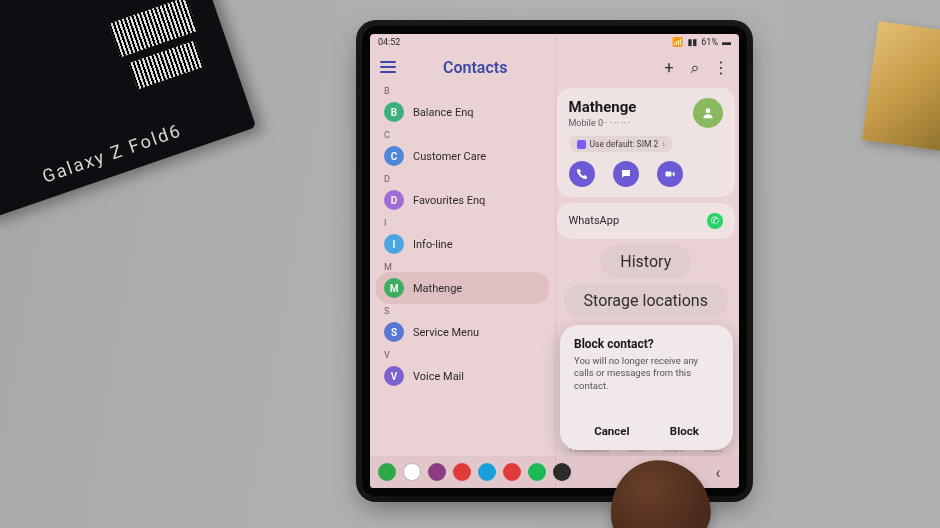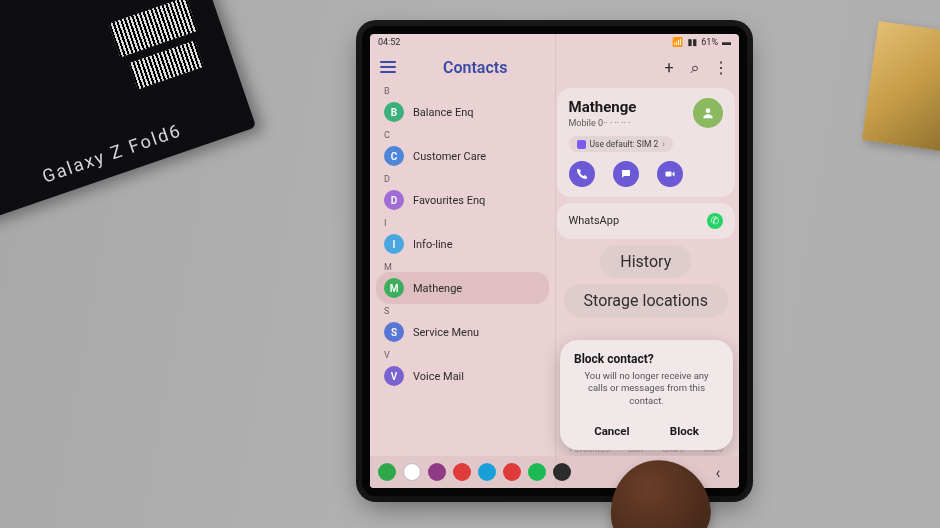--- a/index.html
+++ b/index.html
@@ -112,22 +112,22 @@
   .pill-col { display: flex; flex-direction: column; gap: 6px; align-items: center; }
   .pill { background: #dfcdce; padding: 7px 20px; border-radius: 16px; font-size: 16px; color: #2e2e2e; cursor: pointer; }
 
   
   .dialog {
     position: absolute; left: 190px; right: 6px; bottom: 38px;
     background: #f0e8e9; border-radius: 18px; padding: 12px 14px 6px;
     box-shadow: 0 6px 18px rgba(0,0,0,0.22);
   }
   .d-title { font-weight: 700; font-size: 12px; color: #181818; }
-  .d-body  { font-size: 9.5px; color: #555; margin-top: 4px; line-height: 1.35; text-align: center; }
-  .d-actions { display: flex; justify-content: space-around; margin-top: 10px; }
+  .d-body  { font-size: 9.5px; color: #555; margin-top: 4px; line-height: 1.35; }
+  .d-actions { display: flex; justify-content: space-around; margin-top: 25px; }
   .d-btn { font-weight: 700; font-size: 11.5px; color: #1a1a1a; padding: 6px 10px; cursor: pointer; }
 
   
   .detail-actions { position: absolute; left: 190px; right: 6px; bottom: 34px; display: flex; justify-content: space-around; font-size: 8.5px; color: #6e6264; opacity: 0.45; }
 
   
   .dock { position: absolute; left: 0; right: 0; bottom: 0; height: 32px; background: #e1c7c9; display: flex; align-items: center; padding: 0 8px; gap: 8px; }
   .dock .apps { display: flex; gap: 7px; align-items: center; }
   .dock-icon { width: 18px; height: 18px; border-radius: 50%; cursor: pointer; }
   .dock .navspace { flex: 1; }

